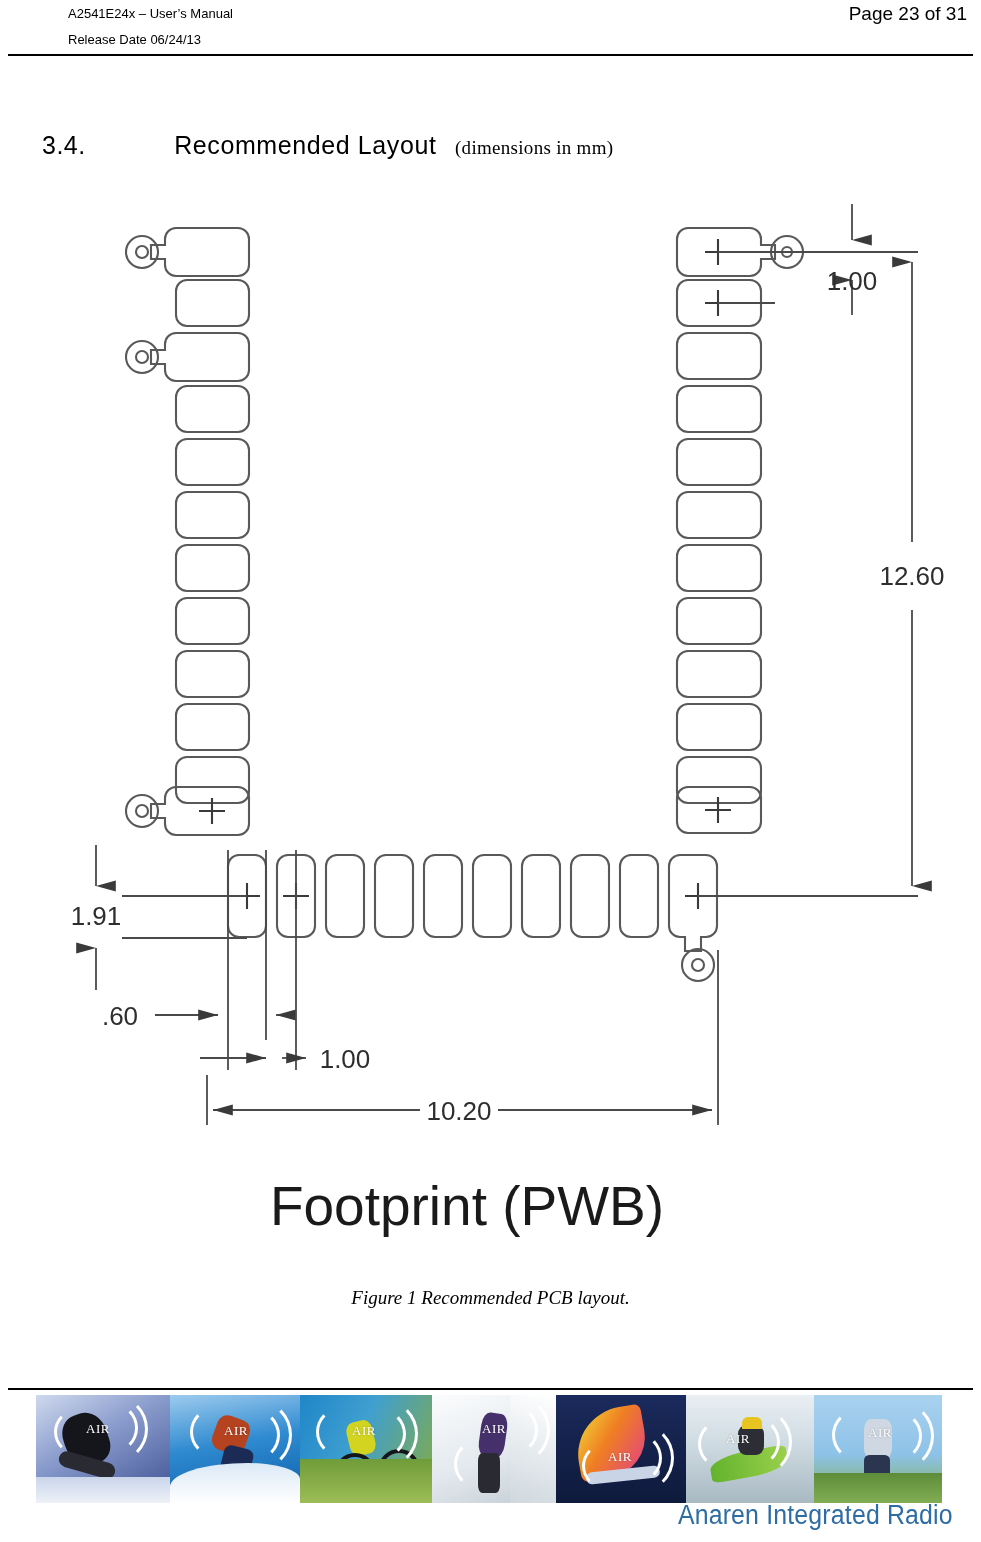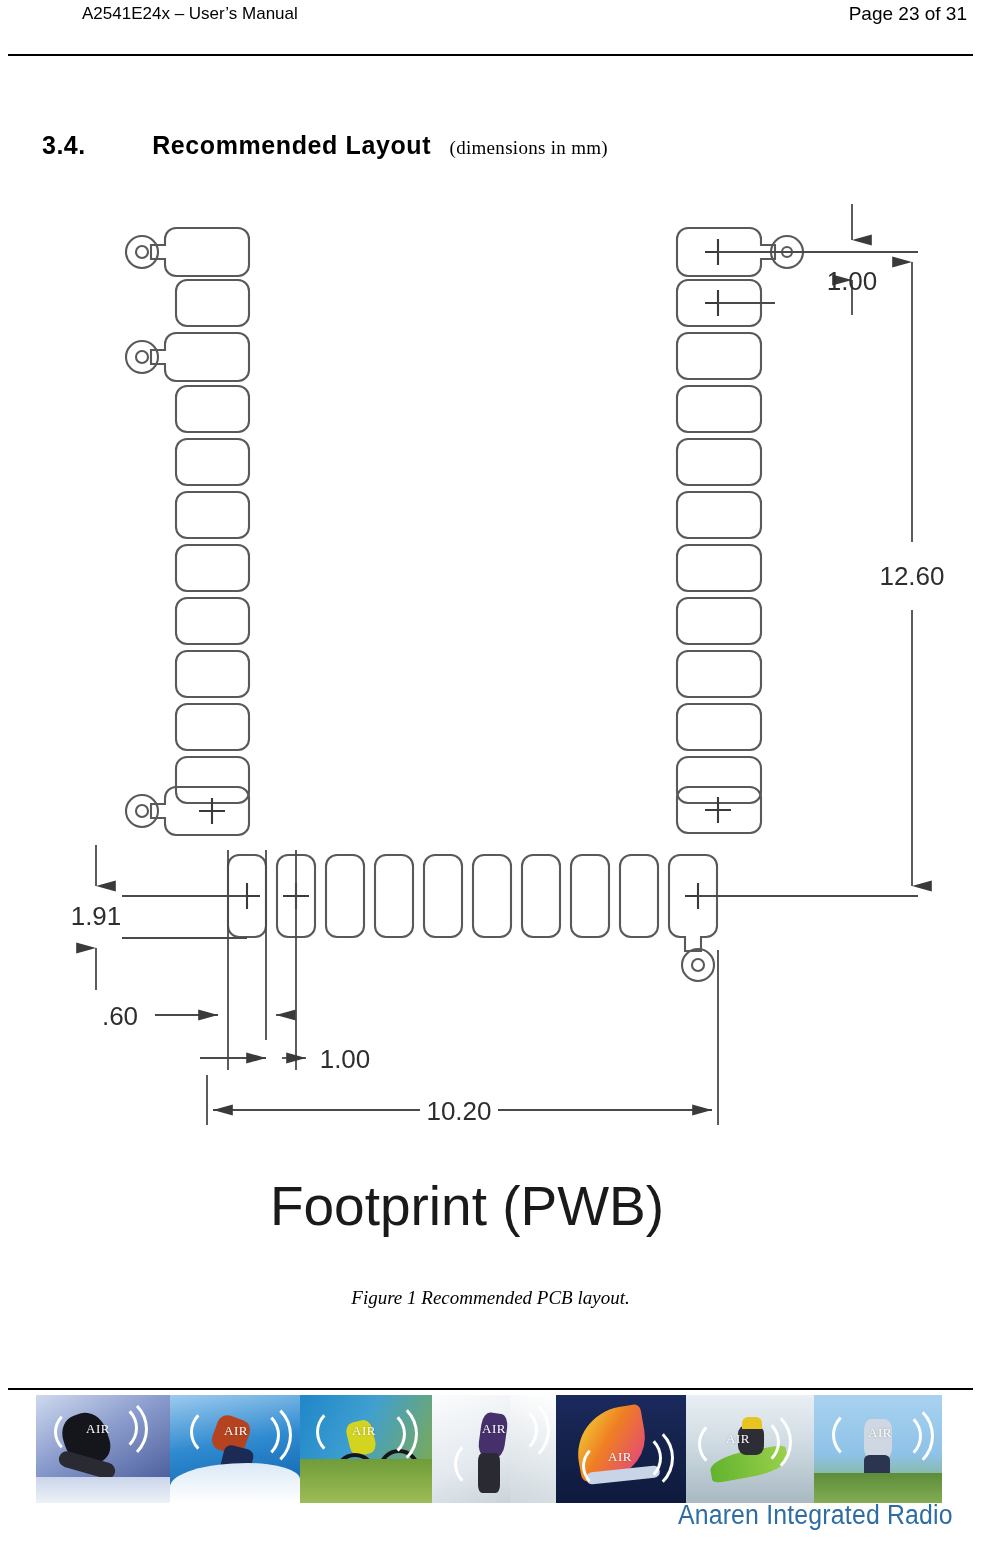--- a/index.html
+++ b/index.html
@@ -19,23 +19,23 @@
   
   #page-header {
     position: absolute;
     left: 0;
     top: 0;
     width: 981px;
     height: 56px;
   }
   .hdr-left {
     position: absolute;
-    left: 82px;
+    left: 68px;
     top: 1px;
-    font-size: 17px;
+    font-size: 13px;
     line-height: 26px;
     white-space: nowrap;
   }
   .hdr-right {
     position: absolute;
     right: 14px;
     top: 1px;
     font-size: 19px;
     line-height: 26px;
     white-space: nowrap;
@@ -54,28 +54,28 @@
   #section-heading {
     position: absolute;
     left: 42px;
     top: 131px;
     width: 900px;
     height: 34px;
     white-space: nowrap;
   }
   #section-number {
     font-size: 25px;
-    font-weight: bold;
+    font-weight: normal;
     letter-spacing: 0.5px;
   }
   #section-title {
     font-size: 25px;
-    font-weight: bold;
+    font-weight: normal;
     letter-spacing: 0.6px;
-    margin-left: 62px;
+    margin-left: 84px;
   }
   #section-note {
     font-family: "Liberation Serif", serif;
     font-size: 19px;
     letter-spacing: 0.3px;
     margin-left: 14px;
   }
 
   
   #drawing {
@@ -154,20 +154,21 @@
     transform: scaleX(0.92);
     transform-origin: right center;
   }
 </style>
 </head>
 <body>
 
 <div id="page-header">
   <div class="hdr-left">
     <div>A2541E24x – User’s Manual</div>
+    <div>Release Date 06/24/13</div>
   </div>
   <div class="hdr-right">Page 23 of 31</div>
 </div>
 <div id="header-rule"></div>
 
 <div id="section-heading">
   <span id="section-number">3.4.</span>
   <span id="section-title">Recommended Layout</span>
   <span id="section-note">(dimensions in mm)</span>
 </div>

